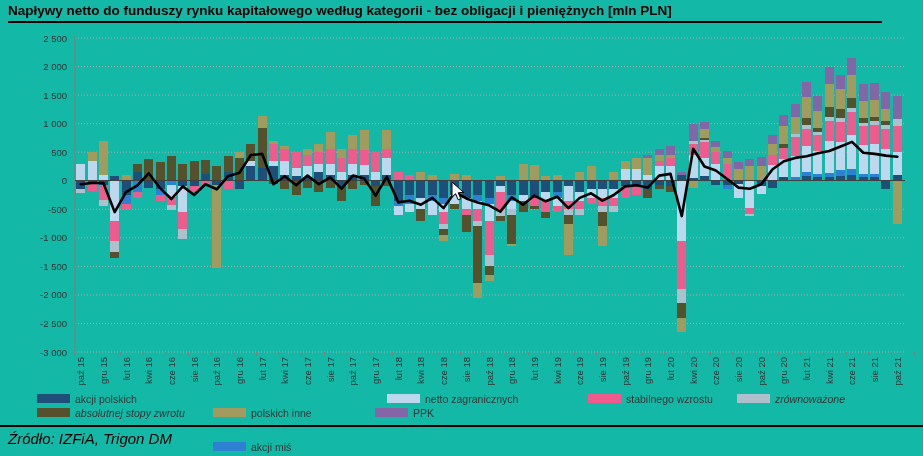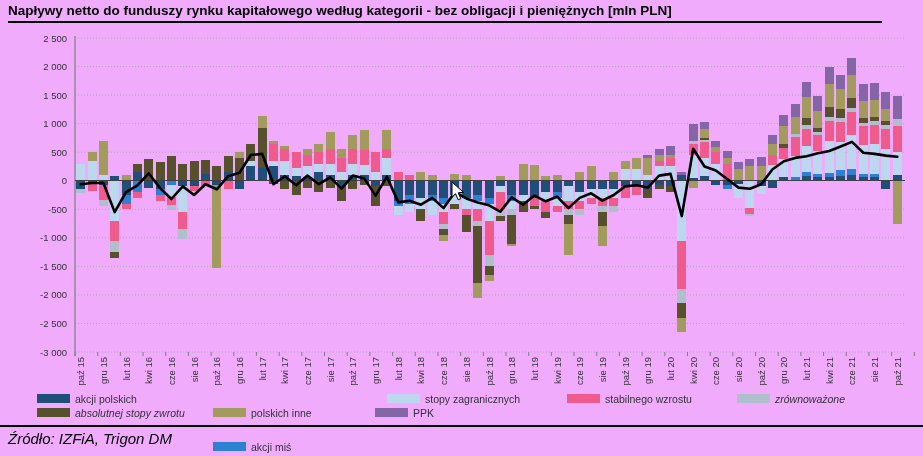--- a/index.html
+++ b/index.html
@@ -1,16 +1,16 @@
 <!DOCTYPE html>
 <html><head>
 <meta charset="utf-8">
 <style>
   html,body{margin:0;padding:0;background:#fff;}
-  #page{position:relative;width:923px;height:456px;background:#f0abfc;
+  #page{position:relative;width:923px;height:456px;background:#14b8a6;
         font-family:"Liberation Sans",sans-serif;overflow:hidden;}
   #hdr{position:absolute;left:8px;top:3px;width:874px;border-bottom:2.5px solid #000;
        padding-bottom:3px;font-size:13.5px;font-weight:bold;color:#000;letter-spacing:0;}
   #chart-svg{position:absolute;left:0;top:30px;}
   #legend{position:absolute;left:0;top:392px;width:923px;height:30px;font-size:10.5px;color:#333;padding-left:32px;}
   .lg-item{position:absolute;white-space:nowrap;display:flex;align-items:center;height:13px;}
   .lg-sw{display:inline-block;width:33px;height:9px;margin-right:5px;}
   .lg-line{display:inline-block;width:33px;height:2.6px;margin-right:5px;background:#000;}
   #ftr{position:absolute;left:0;top:425px;width:923px;border-top:2.5px solid #000;}
   #ftr .src{font-style:italic;font-size:15px;color:#000;padding:3px 0 0 8px;}
@@ -502,23 +502,23 @@
       <div class="lg-item" style="left: 37px; top: 0px;">
         <span class="lg-sw" style="background: rgb(31, 78, 121);"></span>
         <span>akcji polskich</span>
       </div>
       <div class="lg-item" style="left: 213px; top: 0px; margin-top: 48px;">
         <span class="lg-sw" style="background: rgb(46, 128, 210);"></span>
         <span>akcji miś</span>
       </div>
       <div class="lg-item" style="left: 387px; top: 0px;">
         <span class="lg-sw" style="background: rgb(189, 215, 238);"></span>
-        <span>stopy zagranicznych</span>
-      </div>
-      <div class="lg-item" style="left: 567px; top: 0px;">
+        <span>netto zagranicznych</span>
+      </div>
+      <div class="lg-item" style="left: 588px; top: 0px;">
         <span class="lg-sw" style="background: rgb(239, 91, 140);"></span>
         <span>stabilnego wzrostu</span>
       </div>
       <div class="lg-item" style="left: 737px; top: 0px; font-style: italic;">
         <span class="lg-sw" style="background: rgb(175, 191, 203);"></span>
         <span>zrównoważone</span>
       </div>
       <div class="lg-item" style="left: 37px; top: 14px; font-style: italic;">
         <span class="lg-sw" style="background: rgb(86, 81, 44);"></span>
         <span>absolutnej stopy zwrotu</span>

